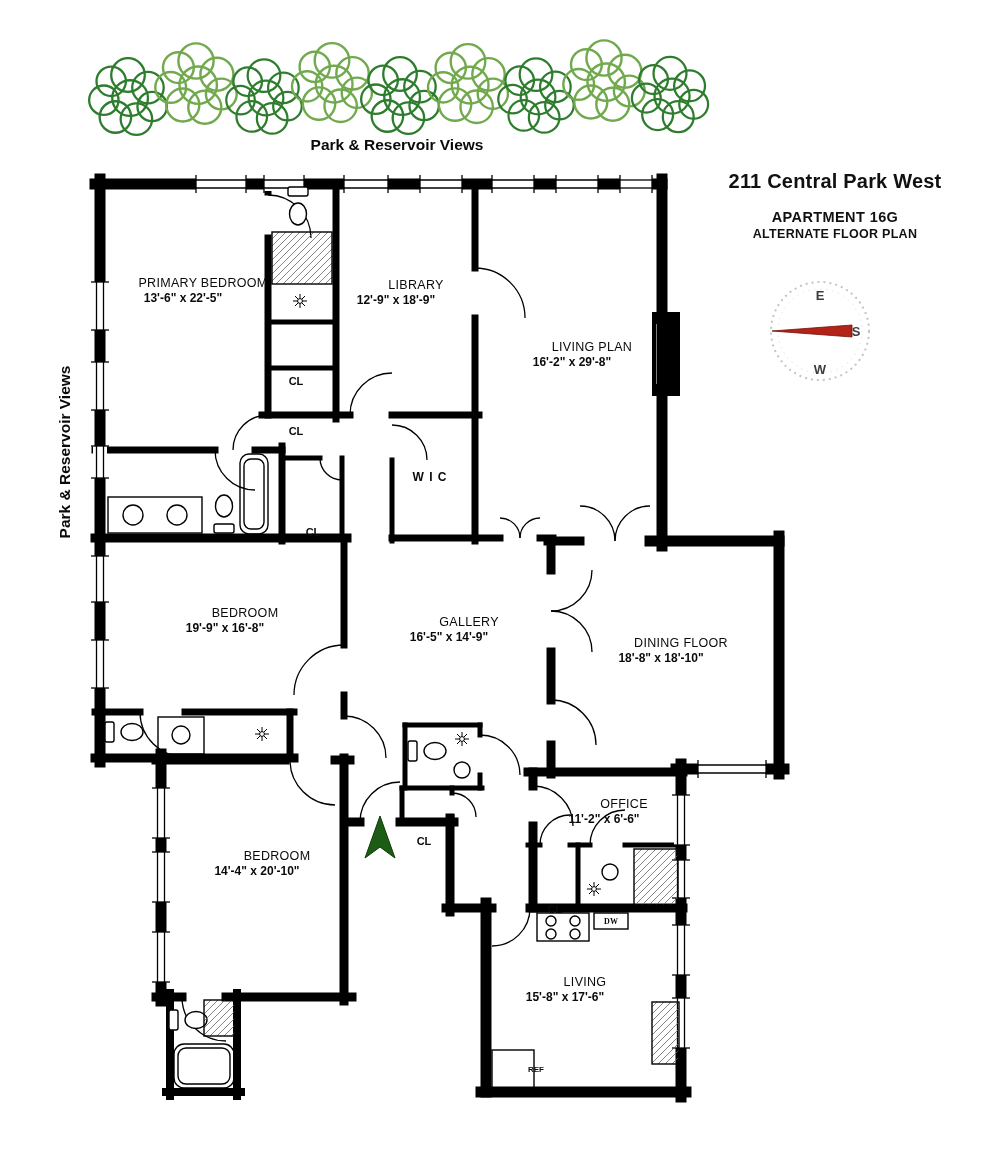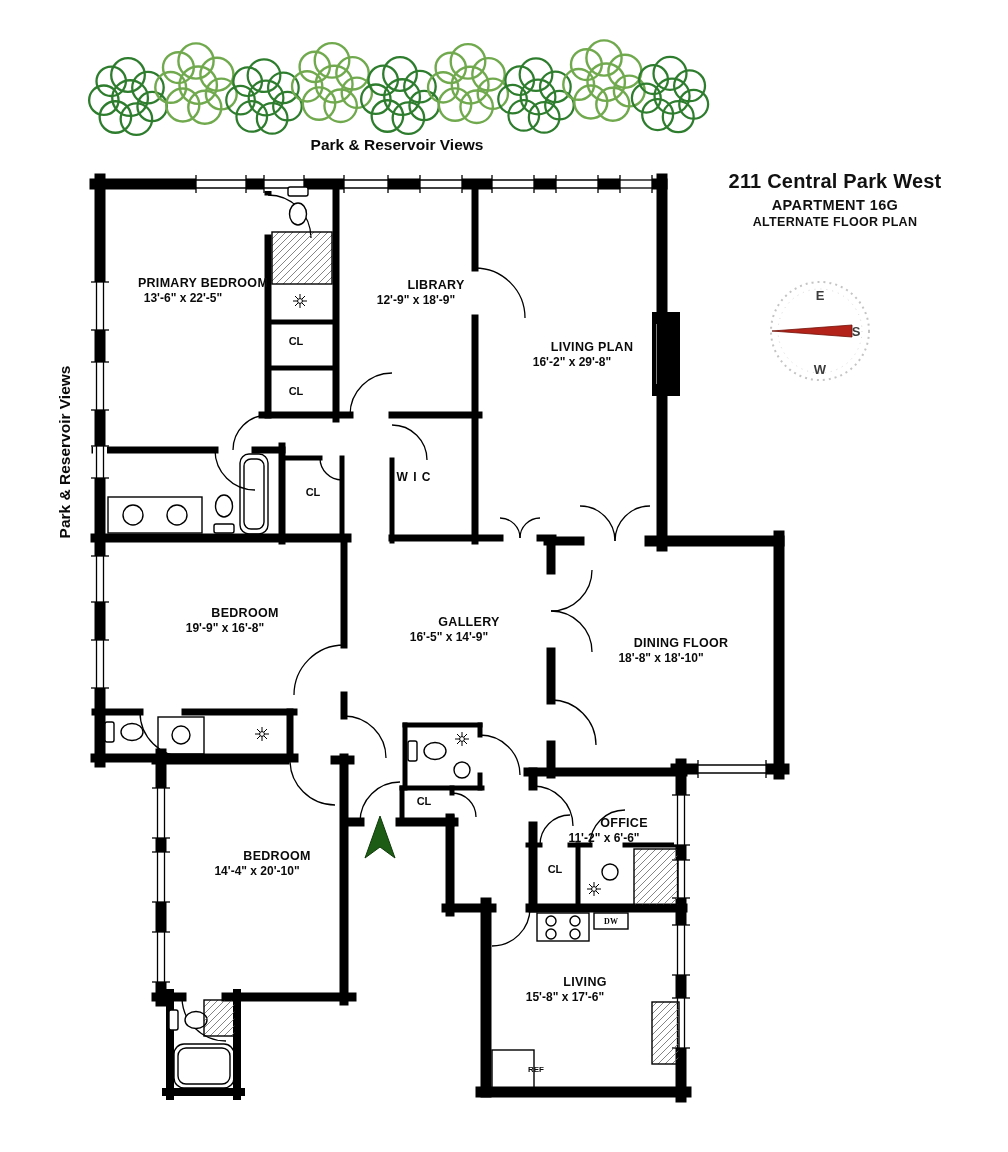--- a/index.html
+++ b/index.html
@@ -1,29 +1,29 @@
 <!DOCTYPE html>
 <html><head>
 <meta charset="utf-8">
 <style>
   html,body { margin:0; padding:0; background:#fff; }
   #screen { position:relative; width:1008px; height:1152px; background:#fff; overflow:hidden;
             font-family:"Liberation Sans", sans-serif; color:#111; }
   svg.plan { position:absolute; left:0; top:0; }
   .lbl { position:absolute; transform:translate(-50%,-50%); text-align:center; white-space:nowrap; color:#0a0a0a; }
-  .room .name { display:block; font-weight:700; font-size:12.5px; letter-spacing:.3px;padding-left:40px; }
+  .room .name { display:block; font-weight:400; font-size:12.5px; letter-spacing:.3px;padding-left:40px; }
   .room .dims { display:block; font-weight:700; font-size:12px; margin-top:1px; }
-  .small-lbl { font-weight:700; font-size:11px; }
+  .small-lbl { font-weight:700; font-size:11px;margin-top:40px; }
   .wic-lbl { font-weight:700; font-size:12px; letter-spacing:1px; }
   .tiny-lbl { font-weight:700; font-size:8px; }
   .view-top { font-weight:700; font-size:15.5px; }
   .view-left { font-weight:700; font-size:15.5px; transform:translate(-50%,-50%) rotate(-90deg); }
   .hdr { position:absolute; left:706px; top:170px; width:258px; text-align:center; }
   .hdr .l1 { font-size:20px; font-weight:700; letter-spacing:.2px; }
-  .hdr .l2 { font-size:14.5px; font-weight:700; margin-top:4px; letter-spacing:.4px; }
+  .hdr .l2 { font-size:14.5px; font-weight:700; margin-top:16px; letter-spacing:.4px; }
   .hdr .l3 { font-size:12.5px; font-weight:700; margin-top:2px; letter-spacing:.3px; }
   text.compass-letter { font-size:13px; font-weight:700; fill:#3c3c3c; }
 </style>
 </head>
 <body>
 
 <div id="screen">
 
   <svg class="plan" width="1008" height="1152" viewBox="0 0 1008 1152">
     <defs>
@@ -376,21 +376,21 @@
   <div class="hdr">
     <div class="l1">211 Central Park West</div>
     <div class="l2">APARTMENT 16G</div>
     <div class="l3">ALTERNATE FLOOR PLAN</div>
   </div>
 
   <div class="lbl room" style="left:183px; top:290px;">
     <span class="name">PRIMARY BEDROOM</span>
     <span class="dims">13'-6" x 22'-5"</span>
   </div>
-  <div class="lbl room" style="left:416px; top:292px;">
+  <div class="lbl room" style="left:396px; top:292px;">
     <span class="name">LIBRARY</span>
     <span class="dims">12'-9" x 18'-9"</span>
   </div>
   <div class="lbl room" style="left:572px; top:354px;">
     <span class="name">LIVING PLAN</span>
     <span class="dims">16'-2" x 29'-8"</span>
   </div>
   <div class="lbl room" style="left:225px; top:620px;">
     <span class="name">BEDROOM</span>
     <span class="dims">19'-9" x 16'-8"</span>
@@ -400,30 +400,30 @@
     <span class="dims">16'-5" x 14'-9"</span>
   </div>
   <div class="lbl room" style="left:661px; top:650px;">
     <span class="name">DINING FLOOR</span>
     <span class="dims">18'-8" x 18'-10"</span>
   </div>
   <div class="lbl room" style="left:257px; top:863px;">
     <span class="name">BEDROOM</span>
     <span class="dims">14'-4" x 20'-10"</span>
   </div>
-  <div class="lbl room" style="left:604px; top:830px;">
+  <div class="lbl room" style="left:604px; top:811px;">
     <span class="name">OFFICE</span>
     <span class="dims">11'-2" x 6'-6"</span>
   </div>
   <div class="lbl room" style="left:565px; top:989px;">
     <span class="name">LIVING</span>
     <span class="dims">15'-8" x 17'-6"</span>
   </div>
 
-  <div class="lbl wic-lbl" style="left:414px; top:477px;">W I C</div>
+  <div class="lbl wic-lbl" style="left:430px; top:477px;">W I C</div>
   <div class="lbl small-lbl" style="left:296px; top:341px;">CL</div>
   <div class="lbl small-lbl" style="left:296px; top:391px;">CL</div>
   <div class="lbl small-lbl" style="left:313px; top:492px;">CL</div>
   <div class="lbl small-lbl" style="left:424px; top:801px;">CL</div>
   <div class="lbl small-lbl" style="left:555px; top:869px;">CL</div>
   <div class="lbl tiny-lbl" style="left:536px; top:1069px;">REF</div>
   <div class="lbl tiny-lbl" style="left:611px; top:921px;font-family:Liberation Serif, serif;">DW</div>
 
 </div>
 

